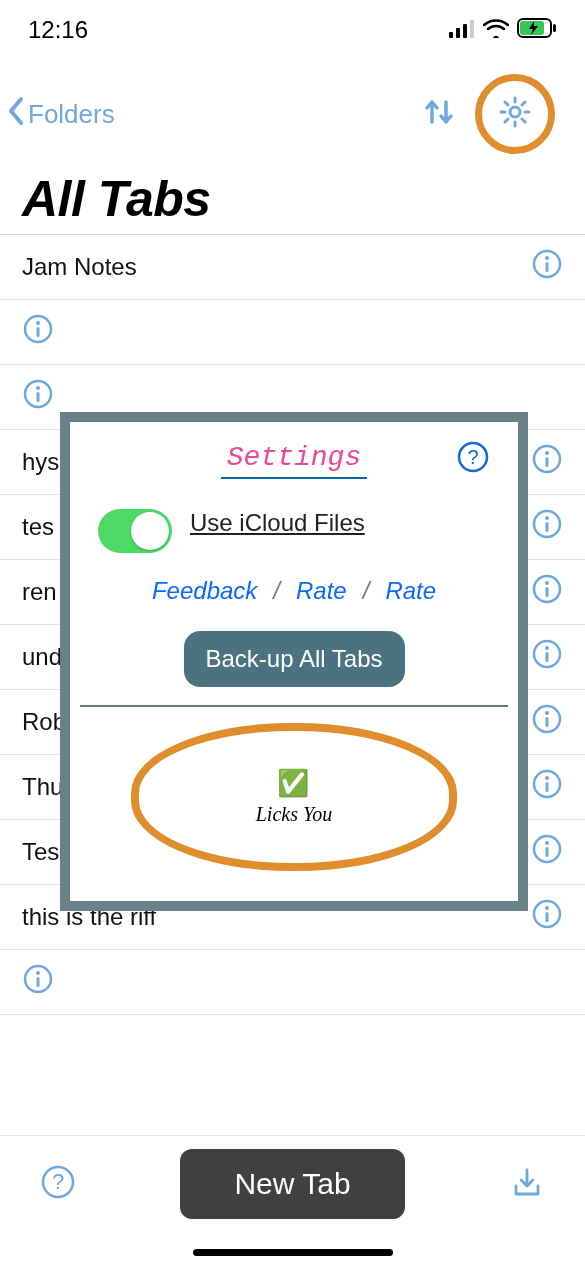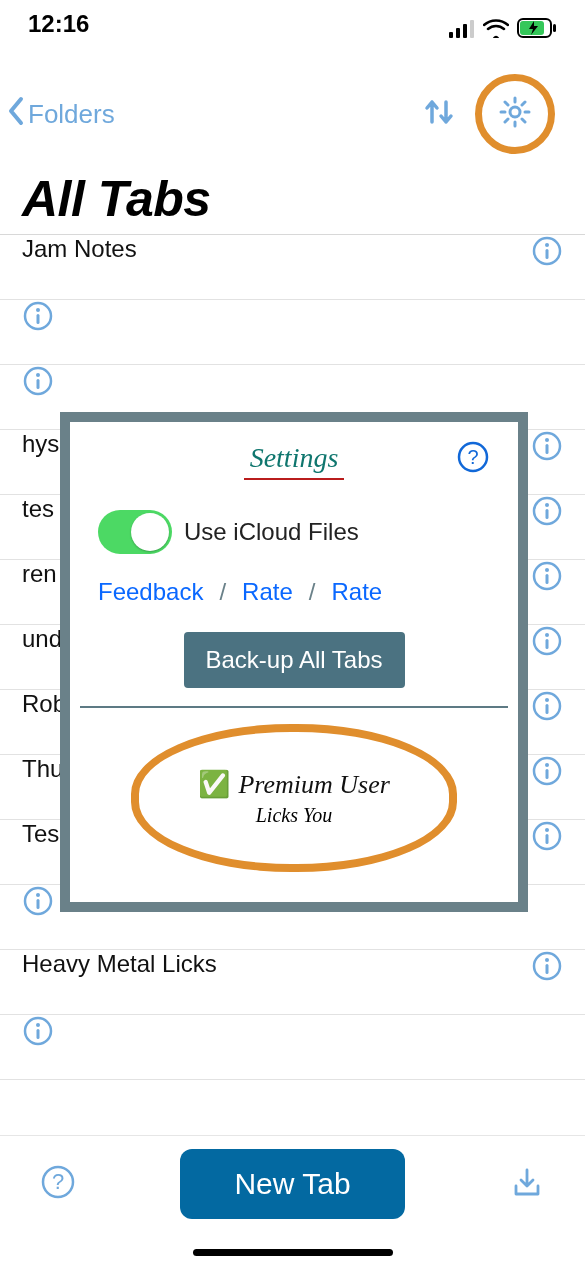--- a/index.html
+++ b/index.html
@@ -11,23 +11,24 @@
     background: #fff;
     color: #000;
     overflow: hidden;
     position: relative;
   }
 
   
   .status-bar {
     display: flex;
     justify-content: space-between;
+    align-items: center;
     padding: 10px 28px 4px 28px;
     height: 40px;
-    font-weight: 700;
+    font-weight: 400;
     font-size: 24px;
   }
   .status-right {
     display: flex;
     align-items: center;
     gap: 8px;
   }
 
   
   .nav-row {
@@ -73,20 +74,21 @@
     margin: 0;
   }
 
   
   .list {
     padding: 0;
     margin: 0;
   }
   .row {
     display: flex;
+    align-items: center;
     justify-content: space-between;
     padding: 0 22px;
     height: 64px;
     border-bottom: 1px solid #e2e2e2;
     font-size: 24px;
     color: #111;
   }
   .row .label { white-space: nowrap; overflow: hidden; text-overflow: clip; }
 
   .info-icon {
@@ -99,21 +101,21 @@
     left: 0; right: 0;
     bottom: 34px;
     height: 96px;
     display: flex;
     align-items: center;
     justify-content: space-between;
     padding: 0 40px;
     border-top: 1px solid #e6e6e6;
   }
   .new-tab-btn {
-    background: #0369a1;
+    background: #404040;
     color: #fff;
     font-size: 30px;
     font-weight: 500;
     border: none;
     border-radius: 12px;
     padding: 18px 54px;
   }
   .home-indicator {
     position: absolute;
     bottom: 10px;
@@ -136,39 +138,40 @@
     box-sizing: border-box;
     padding: 20px 28px 30px 28px;
   }
   .modal-header {
     display: flex;
     justify-content: center;
     position: relative;
   }
   .modal-title {
     font-style: italic;
-    font-family: Liberation Serif, serif;
+    font-family: Liberation Mono, monospace;
     font-size: 28px;
-    border-bottom: 2px solid #b91c1c;
+    border-bottom: 2px solid #0369a1;
     padding: 0 6px 4px 6px;
-    color: #0f766e;
+    color: #ec4899;
   }
   .modal-help {
     position: absolute;
     right: 0;
     top: -2px;
   }
 
   .icloud-row {
     display: flex;
-    align-items: center;
-    gap: 12px;
+    align-items: flex-start;
+    gap: 18px;
     margin: 30px 0 24px 0;
     font-size: 24px;
     color: #222;
+    text-decoration: underline;
   }
   .toggle {
     width: 74px;
     height: 44px;
     background: #4cd964;
     border-radius: 22px;
     position: relative;
   }
   .toggle::after {
     content: "";
@@ -177,34 +180,36 @@
     top: 3px;
     width: 38px;
     height: 38px;
     background: #fff;
     border-radius: 50%;
     box-shadow: 0 1px 2px rgba(0,0,0,0.25);
   }
 
   .link-row {
     display: flex;
+    justify-content: center;
     gap: 16px;
     font-size: 24px;
     color: #0a68ff;
     margin-bottom: 26px;
+    font-style: italic;
   }
   .link-row .sep { color: #6a8189; }
 
   .backup-btn {
     display: block;
     margin: 0 auto 18px auto;
     background: #4b7281;
     color: #fff;
     border: none;
-    border-radius: 4px;
+    border-radius: 16px;
     padding: 14px 22px;
     font-size: 24px;
   }
 
   .modal-hr {
     border: none;
     border-top: 2px solid #5d7a84;
     margin: 0 -18px 16px -18px;
   }
 
@@ -372,28 +377,21 @@
     </div>
     <div class="row">
       <span class="label">Tes</span>
       <span class="info-icon"><svg width="32" height="32" viewBox="0 0 32 32">
           <circle cx="16" cy="16" r="13" fill="none" stroke="#6fa8dc" stroke-width="2.5"></circle>
           <circle cx="16" cy="10" r="2" fill="#6fa8dc"></circle>
           <rect x="14.5" y="14" width="3" height="10" rx="1.5" fill="#6fa8dc"></rect>
         </svg></span>
     </div>
     <div class="row">
-      <span class="info-icon"><svg width="32" height="32" viewBox="0 0 32 32">
-          <circle cx="16" cy="16" r="13" fill="none" stroke="#6fa8dc" stroke-width="2.5"></circle>
-          <circle cx="16" cy="10" r="2" fill="#6fa8dc"></circle>
-          <rect x="14.5" y="14" width="3" height="10" rx="1.5" fill="#6fa8dc"></rect>
-        </svg></span>
-    </div>
-    <div class="row">
-      <span class="label">Heavy Metal Licks</span>
+      <span class="label">this is the riff</span>
       <span class="info-icon"><svg width="32" height="32" viewBox="0 0 32 32">
           <circle cx="16" cy="16" r="13" fill="none" stroke="#6fa8dc" stroke-width="2.5"></circle>
           <circle cx="16" cy="10" r="2" fill="#6fa8dc"></circle>
           <rect x="14.5" y="14" width="3" height="10" rx="1.5" fill="#6fa8dc"></rect>
         </svg></span>
     </div>
     <div class="row">
       <span class="info-icon"><svg width="32" height="32" viewBox="0 0 32 32">
           <circle cx="16" cy="16" r="13" fill="none" stroke="#6fa8dc" stroke-width="2.5"></circle>
           <circle cx="16" cy="10" r="2" fill="#6fa8dc"></circle>
@@ -442,17 +440,16 @@
     <span>Rate</span>
   </div>
 
   <button class="backup-btn">Back-up All Tabs</button>
 
   <hr class="modal-hr">
 
   <div class="premium-highlight">
     <div class="premium-line">
       <span class="check-emoji">✅</span>
-      <span>Premium User</span>
     </div>
     <div class="thank-you">Licks You</div>
   </div>
 </div>
 
 </body></html>

